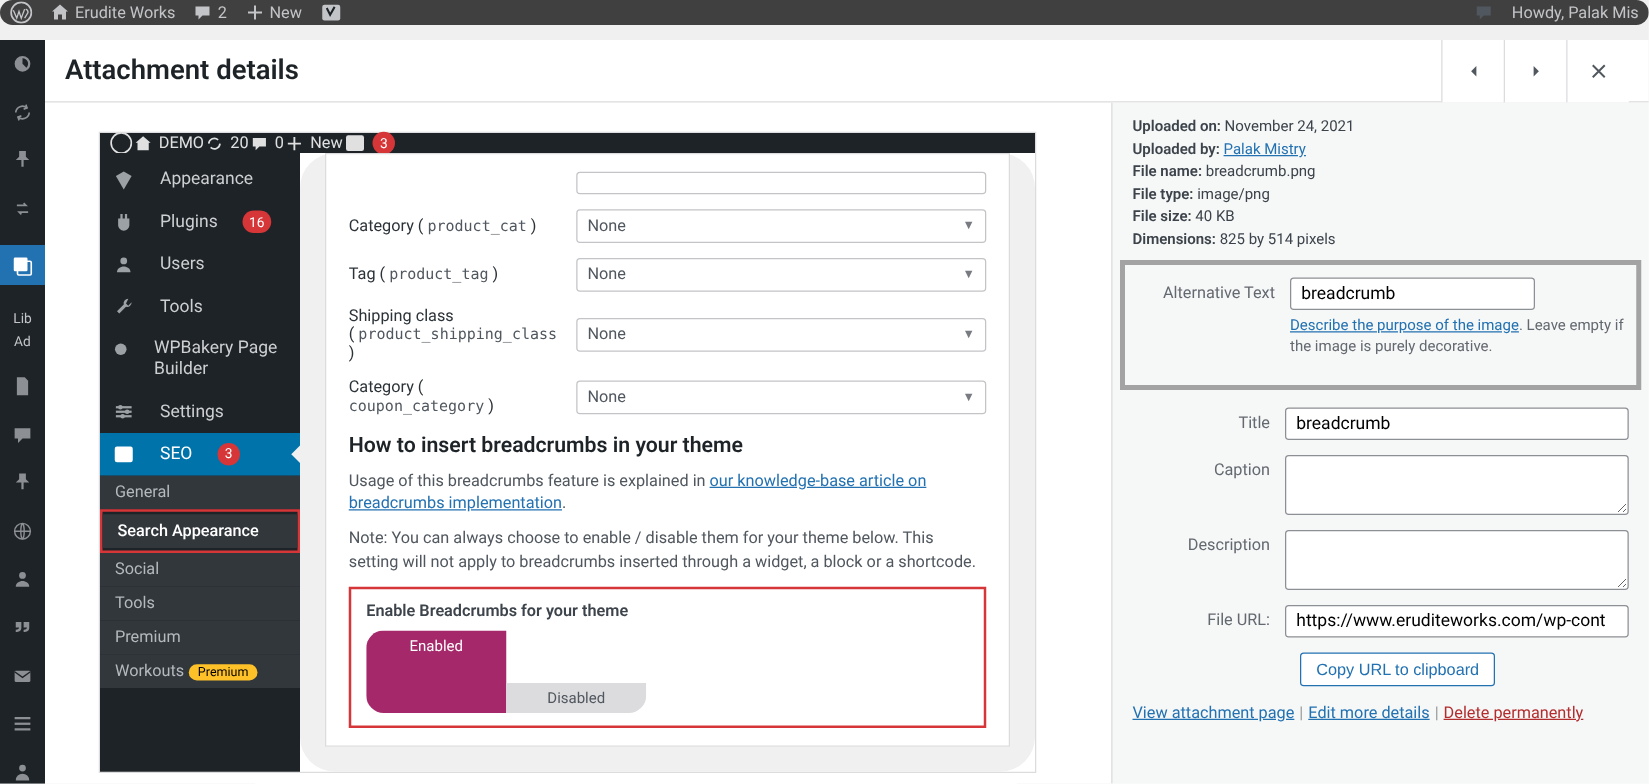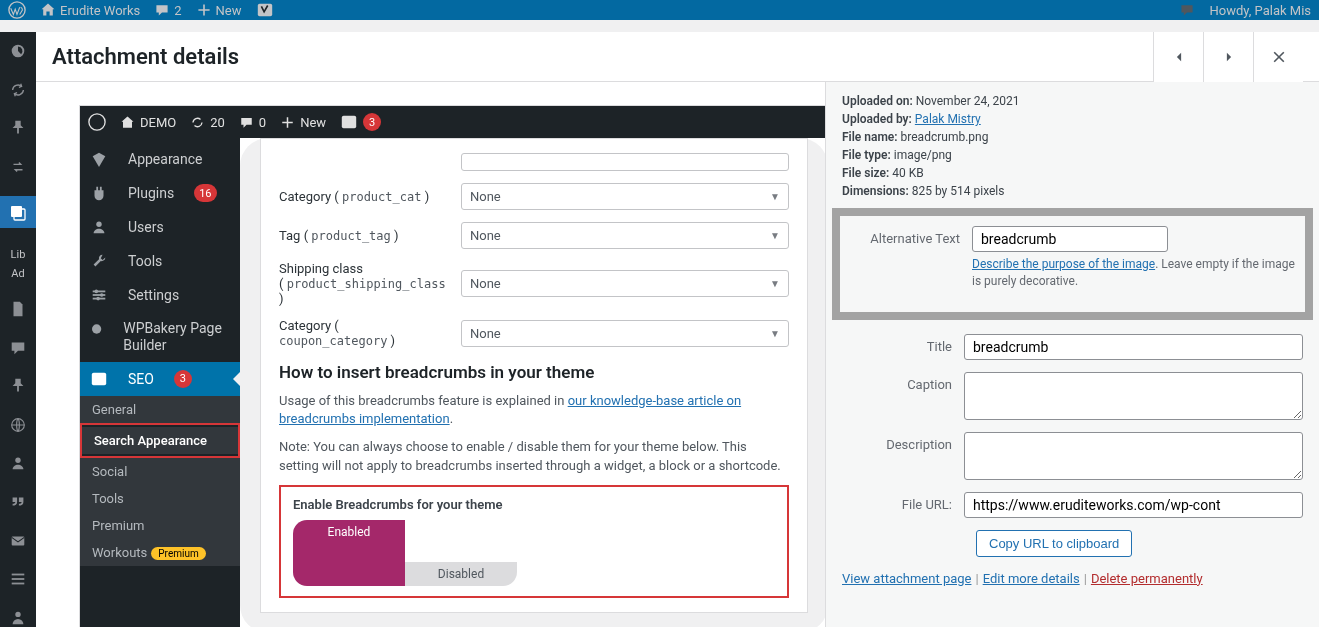--- a/index.html
+++ b/index.html
@@ -1,43 +1,43 @@
 <!DOCTYPE html>
 <html><head>
 <meta charset="utf-8">
 <style>
 * { box-sizing: border-box; margin: 0; padding: 0; }
 body { font-family: -apple-system, BlinkMacSystemFont, "Segoe UI", Roboto, sans-serif; font-size: 13px; background: #f0f0f1; overflow: hidden; width: 1319px; height: 627px; position: relative; }
 
 
-.outer-adminbar { background: #0369a1; color: #c3c4c7; height: 20px; display: flex; align-items: center; padding: 0 8px; justify-content: space-between; }
+.outer-adminbar { background: #404040; color: #c3c4c7; height: 20px; display: flex; align-items: center; padding: 0 8px; justify-content: space-between; border-radius: 13px; }
 .outer-adminbar .left, .outer-adminbar .right { display: flex; align-items: center; gap: 14px; }
 .outer-adminbar .item { display: flex; align-items: center; gap: 4px; color: #c3c4c7; cursor: pointer; }
 .outer-adminbar svg { fill: #c3c4c7; }
 
 
 .outer-sidebar { position: absolute; left: 0; top: 32px; width: 36px; height: 595px; background: #1d2327; display: flex; flex-direction: column; align-items: center; padding-top: 10px; gap: 20px; }
 .outer-sidebar .micon { width: 20px; height: 20px; color: #8c8f94; display: flex; align-items: center; justify-content: center; cursor: pointer; }
 .outer-sidebar .micon.active { background: #2271b1; width: 36px; height: 34px; color: #fff; }
 .outer-sidebar .label { color: #c3c4c7; font-size: 11px; }
 
 
 .modal { position: absolute; left: 36px; top: 32px; right: 0; bottom: 0; background: #fff; display: flex; flex-direction: column; }
 .modal-header { height: 50px; border-bottom: 1px solid #dcdcde; display: flex; align-items: center; justify-content: space-between; padding: 0 16px; }
 .modal-header h1 { font-size: 22px; font-weight: 600; color: #1d2327; text-align: center; }
 .modal-nav { display: flex; }
 .modal-nav button { width: 50px; height: 50px; border: none; border-left: 1px solid #dcdcde; background: #fff; cursor: pointer; font-size: 18px; color: #50575e; display: flex; align-items: center; justify-content: center; }
 
 .modal-body { flex: 1; display: flex; overflow: hidden; }
 .preview-pane { flex: 1; padding: 24px 44px; overflow: auto; }
-.details-pane { width: 494px; border-left: 1px solid #dcdcde; background: #f6f7f7; padding: 12px 16px; overflow: auto; font-size: 13px; }
+.details-pane { width: 430px; border-left: 1px solid #dcdcde; background: #f6f7f7; padding: 12px 16px; overflow: auto; font-size: 13px; }
 
 
 .inner-shot { width: 748px; background: #fff; box-shadow: 0 0 0 1px #dcdcde; }
-.inner-adminbar { background: #1d2327; color: #e0e0e0; height: 32px; display: flex; align-items: center; padding: 0 8px; gap: 14px; font-size: 13px; }
+.inner-adminbar { background: #1d2327; color: #e0e0e0; height: 16px; display: flex; align-items: center; padding: 0 8px; gap: 1px; font-size: 13px; }
 .inner-adminbar .aitem { display: flex; align-items: center; gap: 5px; }
 .inner-adminbar .badge { background: #d63638; color: #fff; border-radius: 10px; min-width: 18px; height: 18px; display: inline-flex; align-items: center; justify-content: center; font-size: 11px; padding: 0 5px; }
 .inner-body { display: flex; }
 .inner-sidebar { width: 160px; background: #1d2327; color: #f0f0f1; font-size: 14px; padding-top: 4px; }
 .inner-sidebar .mitem { padding: 8px 10px; display: flex; align-items: center; gap: 20px; cursor: pointer; color: #cdcfd1; }
 .inner-sidebar .mitem .count { background: #d63638; color: #fff; border-radius: 10px; min-width: 18px; height: 18px; display: inline-flex; align-items: center; justify-content: center; font-size: 11px; padding: 0 5px; }
 .inner-sidebar .mitem.current { background: #0073aa; color: #fff; position:relative; }
 .inner-sidebar .mitem.current::after { content:''; position:absolute; right:-1px; top:50%; transform:translateY(-50%); border:8px solid transparent; border-right-color:#f0f0f1; }
 .inner-sidebar .subitem { padding: 6px 12px; font-size: 13px; cursor: pointer; color: #b4b9be; background: #32373c; }
 .inner-sidebar .subitem.highlight { color: #fff; font-weight: 500; }
@@ -63,21 +63,21 @@
 .toggle .on { background: #a4286a; color: #fff; }
 .toggle .off { background: #dcdcde; color: #50575e; margin-top: 42px; }
 
 .edit-image-row { text-align: center; margin-top: 18px; }
 .wp-button { border: 1px solid #2271b1; color: #2271b1; background: #fff; padding: 5px 12px; border-radius: 3px; cursor: pointer; font-size: 13px; }
 
 
 .meta-line { margin-bottom: 4px; color: #3c434a; font-size: 12px; }
 .meta-line strong { font-weight: 600; }
 .meta-line a { color: #2271b1; text-decoration: underline; }
-.alt-box { border: 8px solid #a3a3a3; padding: 10px; margin: 10px -10px 14px -10px; }
+.alt-box { border: 4px solid #a3a3a3; padding: 10px; margin: 10px -10px 14px -10px; }
 .field-row { display: flex; margin-bottom: 12px; align-items: flex-start; }
 .field-row label { width: 122px; text-align: right; padding-right: 12px; color: #646970; font-size: 13px; padding-top: 5px; }
 .field-row input, .field-row textarea { flex: 1; border: 1px solid #8c8f94; border-radius: 3px; padding: 4px 8px; font-size: 14px; font-family: inherit; }
 .field-row textarea { height: 48px; resize: vertical; }
 .field-row .help { font-size: 12px; color: #646970; margin-top: 4px; line-height: 1.4; }
 .field-row .help a { color: #2271b1; text-decoration: underline; }
 .copy-btn-row { margin-left: 134px; margin-bottom: 14px; }
 .actions-line { font-size: 13px; }
 .actions-line a { color: #2271b1; text-decoration: underline; }
 .actions-line .del { color: #b32d2e; }
@@ -299,36 +299,36 @@
                   <path d="M4 17c0-3 3-5 6-5s6 2 6 5"></path>
                 </svg>
                 <span>Users</span>
               </div>
             <div class="mitem">
                 <svg width="18" height="18" viewBox="0 0 20 20" fill="#9ca1a6">
                   <path d="M14 3a4 4 0 00-4 5L4 14l2 2 6-6a4 4 0 005-4l-3 3-2-2z"></path>
                 </svg>
                 <span>Tools</span>
               </div>
+            <div class="mitem" style="align-items:flex-start;">
+                <svg width="18" height="18" viewBox="0 0 20 20" fill="#9ca1a6">
+                  <circle cx="10" cy="10" r="7"></circle>
+                </svg>
+                <span style="line-height:1.2;">WPBakery Page Builder</span>
+              </div>
             <div class="mitem">
                 <svg width="18" height="18" viewBox="0 0 20 20" fill="#9ca1a6">
                   <rect x="3" y="5" width="14" height="2"></rect>
                   <rect x="3" y="9" width="14" height="2"></rect>
                   <rect x="3" y="13" width="14" height="2"></rect>
                   <circle cx="7" cy="6" r="2"></circle>
                   <circle cx="13" cy="10" r="2"></circle>
                   <circle cx="9" cy="14" r="2"></circle>
                 </svg>
                 <span>Settings</span>
-              </div>
-            <div class="mitem" style="align-items:flex-start;">
-                <svg width="18" height="18" viewBox="0 0 20 20" fill="#9ca1a6">
-                  <circle cx="10" cy="10" r="7"></circle>
-                </svg>
-                <span style="line-height:1.2;">WPBakery Page Builder</span>
               </div>
             <div class="mitem current">
                 <svg width="18" height="18" viewBox="0 0 20 20" fill="#fff">
                   <rect x="2" y="3" width="16" height="14" rx="2"></rect>
                 </svg>
                 <span>SEO</span>
                 <span class="count">3</span>
               </div>
             <div class="subitem">General</div>
             <div class="sub-highlight-box">

